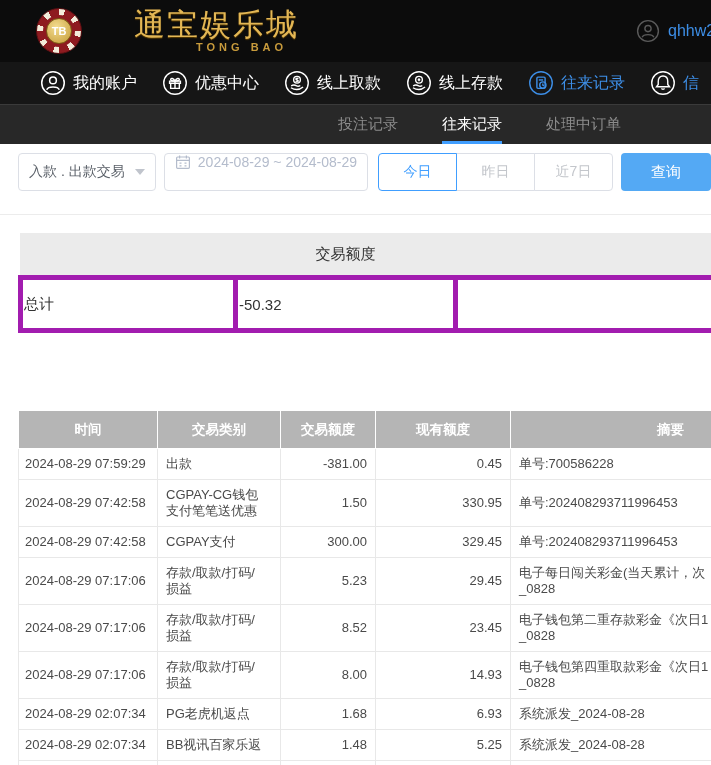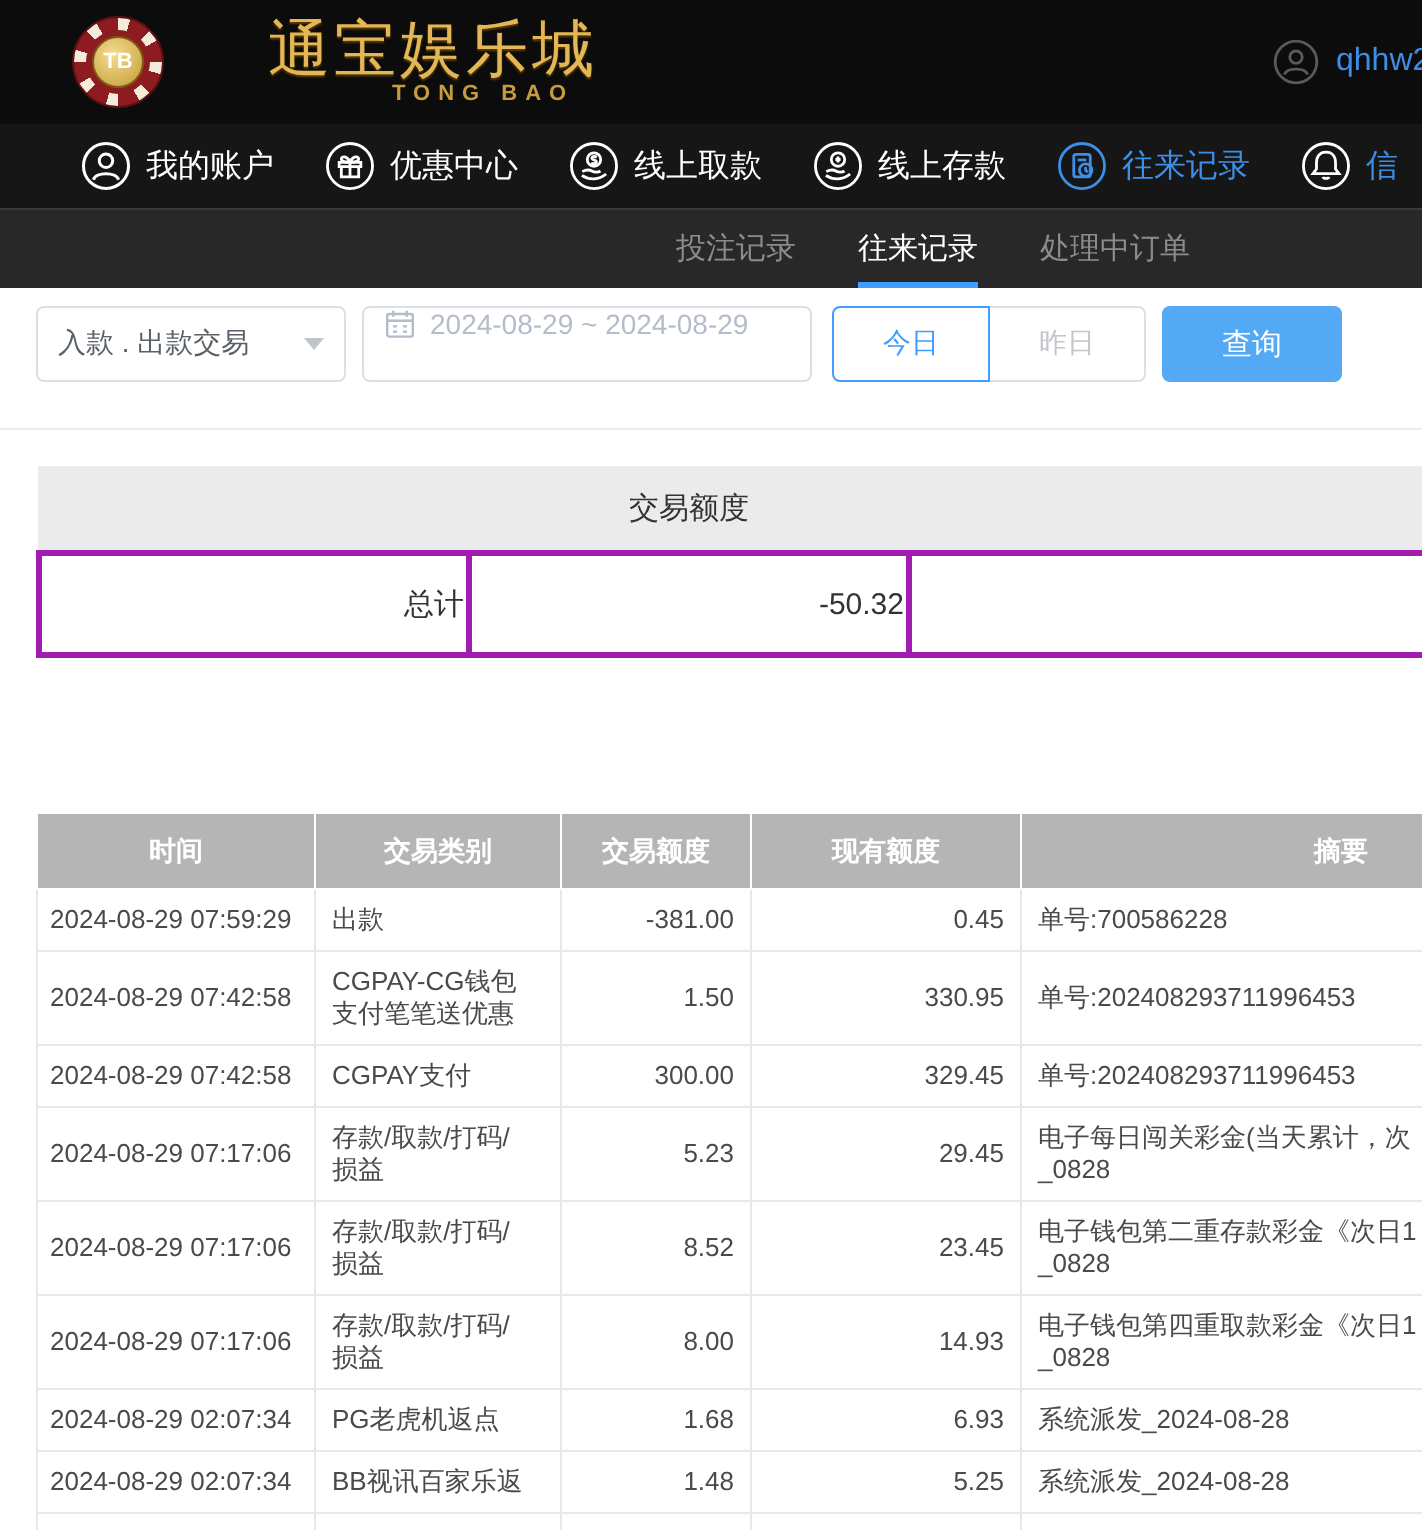--- a/index.html
+++ b/index.html
@@ -30,21 +30,21 @@
   
   .mainnav{height:42px;background:#161616;display:flex;align-items:center;
         padding-left:40px;gap:25px;}
   .nav-item{display:flex;align-items:center;gap:7px;color:#fff;font-size:16px;
         cursor:pointer;flex:0 0 auto;}
   .nav-item .nicon{width:26px;height:26px;flex:0 0 26px;}
   .nav-item.active{color:#3d8ee6;}
 
   
   .subnav{height:40px;background:#282828;border-top:1px solid #3a3a3a;
-        box-sizing:border-box;display:flex;gap:31px;padding-left:338px;}
+        box-sizing:border-box;display:flex;gap:44px;padding-left:338px;}
   .tab{height:100%;display:flex;align-items:center;font-size:15px;color:#8c8c8c;
         cursor:pointer;box-sizing:border-box;border-bottom:3px solid transparent;padding-top:3px;}
   .tab.active{color:#fff;border-bottom-color:#409eff;}
 
   
   .filterbar{height:71px;box-sizing:border-box;background:#fff;border-bottom:1px solid #ececec;
         display:flex;align-items:flex-start;padding:9px 0 0 18px;}
   .select{width:155px;height:38px;box-sizing:border-box;border:1px solid #dcdfe6;border-radius:4px;
         display:flex;align-items:center;justify-content:space-between;padding:0 10px;
         color:#5a6068;font-size:14px;cursor:pointer;background:#fff;}
@@ -63,22 +63,22 @@
   .qbtn.active{border:1px solid #409eff;color:#409eff;position:relative;z-index:1;border-radius:4px 0 0 4px;}
   .search-btn{width:90px;height:38px;margin-left:8px;background:#54a9f4;border:none;border-radius:4px;
         color:#fff;font-size:15px;cursor:pointer;font-family:inherit;flex:0 0 90px;}
 
   
   .summary-wrap{margin:18px 0 0 18px;}
   table{border-collapse:collapse;table-layout:fixed;}
   .summary-table{width:812px;}
   .summary-table th{height:39px;background:#ebebeb;border:1px solid #ebebeb;
         font-size:15px;color:#333;font-weight:normal;text-align:center;}
-  .summary-table td{height:46px;border:3px solid #a21caf;background:#fff;
-        font-size:15px;color:#333;text-align:right;}
+  .summary-table td{height:46px;border:5px solid #a21caf;background:#fff;
+        font-size:15px;color:#333;text-align:left;}
 
   
   .table-wrap{margin:77px 0 0 18px;}
   .rec-table{width:812px;}
   .rec-table th{height:35px;background:#b5b5b5;border:1px solid #fff;
         color:#fff;font-size:13.5px;font-weight:bold;text-align:center;}
   .rec-table td{border:1px solid #e8e8e8;padding:7px 8px;font-size:13px;color:#4a4a4a;
         line-height:16px;vertical-align:middle;background:#fff;}
   .c-time{font-size:12.5px;white-space:nowrap;overflow:hidden;padding-left:6px !important;padding-right:2px !important;}
   .c-type{white-space:pre-line;}
@@ -198,20 +198,21 @@
           <rect x="1.6" y="3" width="12.8" height="11.3" rx="1"></rect>
           <path d="M1.6 6.4h12.8M4.6 1.4v3M11.4 1.4v3"></path>
           <path d="M4.5 9.2h2M9.5 9.2h2M4.5 11.8h2M9.5 11.8h2"></path>
         </svg>
       </span>
       <span>2024-08-29 ~ 2024-08-29</span>
     </div>
     <div class="btn-group">
       <button class="qbtn active">今日</button>
       <button class="qbtn">昨日</button>
+      <button class="qbtn">近7日</button>
     </div>
     <button class="search-btn">查询</button>
   </div>
 
   <section class="summary-wrap">
     <table class="summary-table">
       <colgroup>
           <col style="width:215px">
           <col style="width:220px">
           <col style="width:377px">

